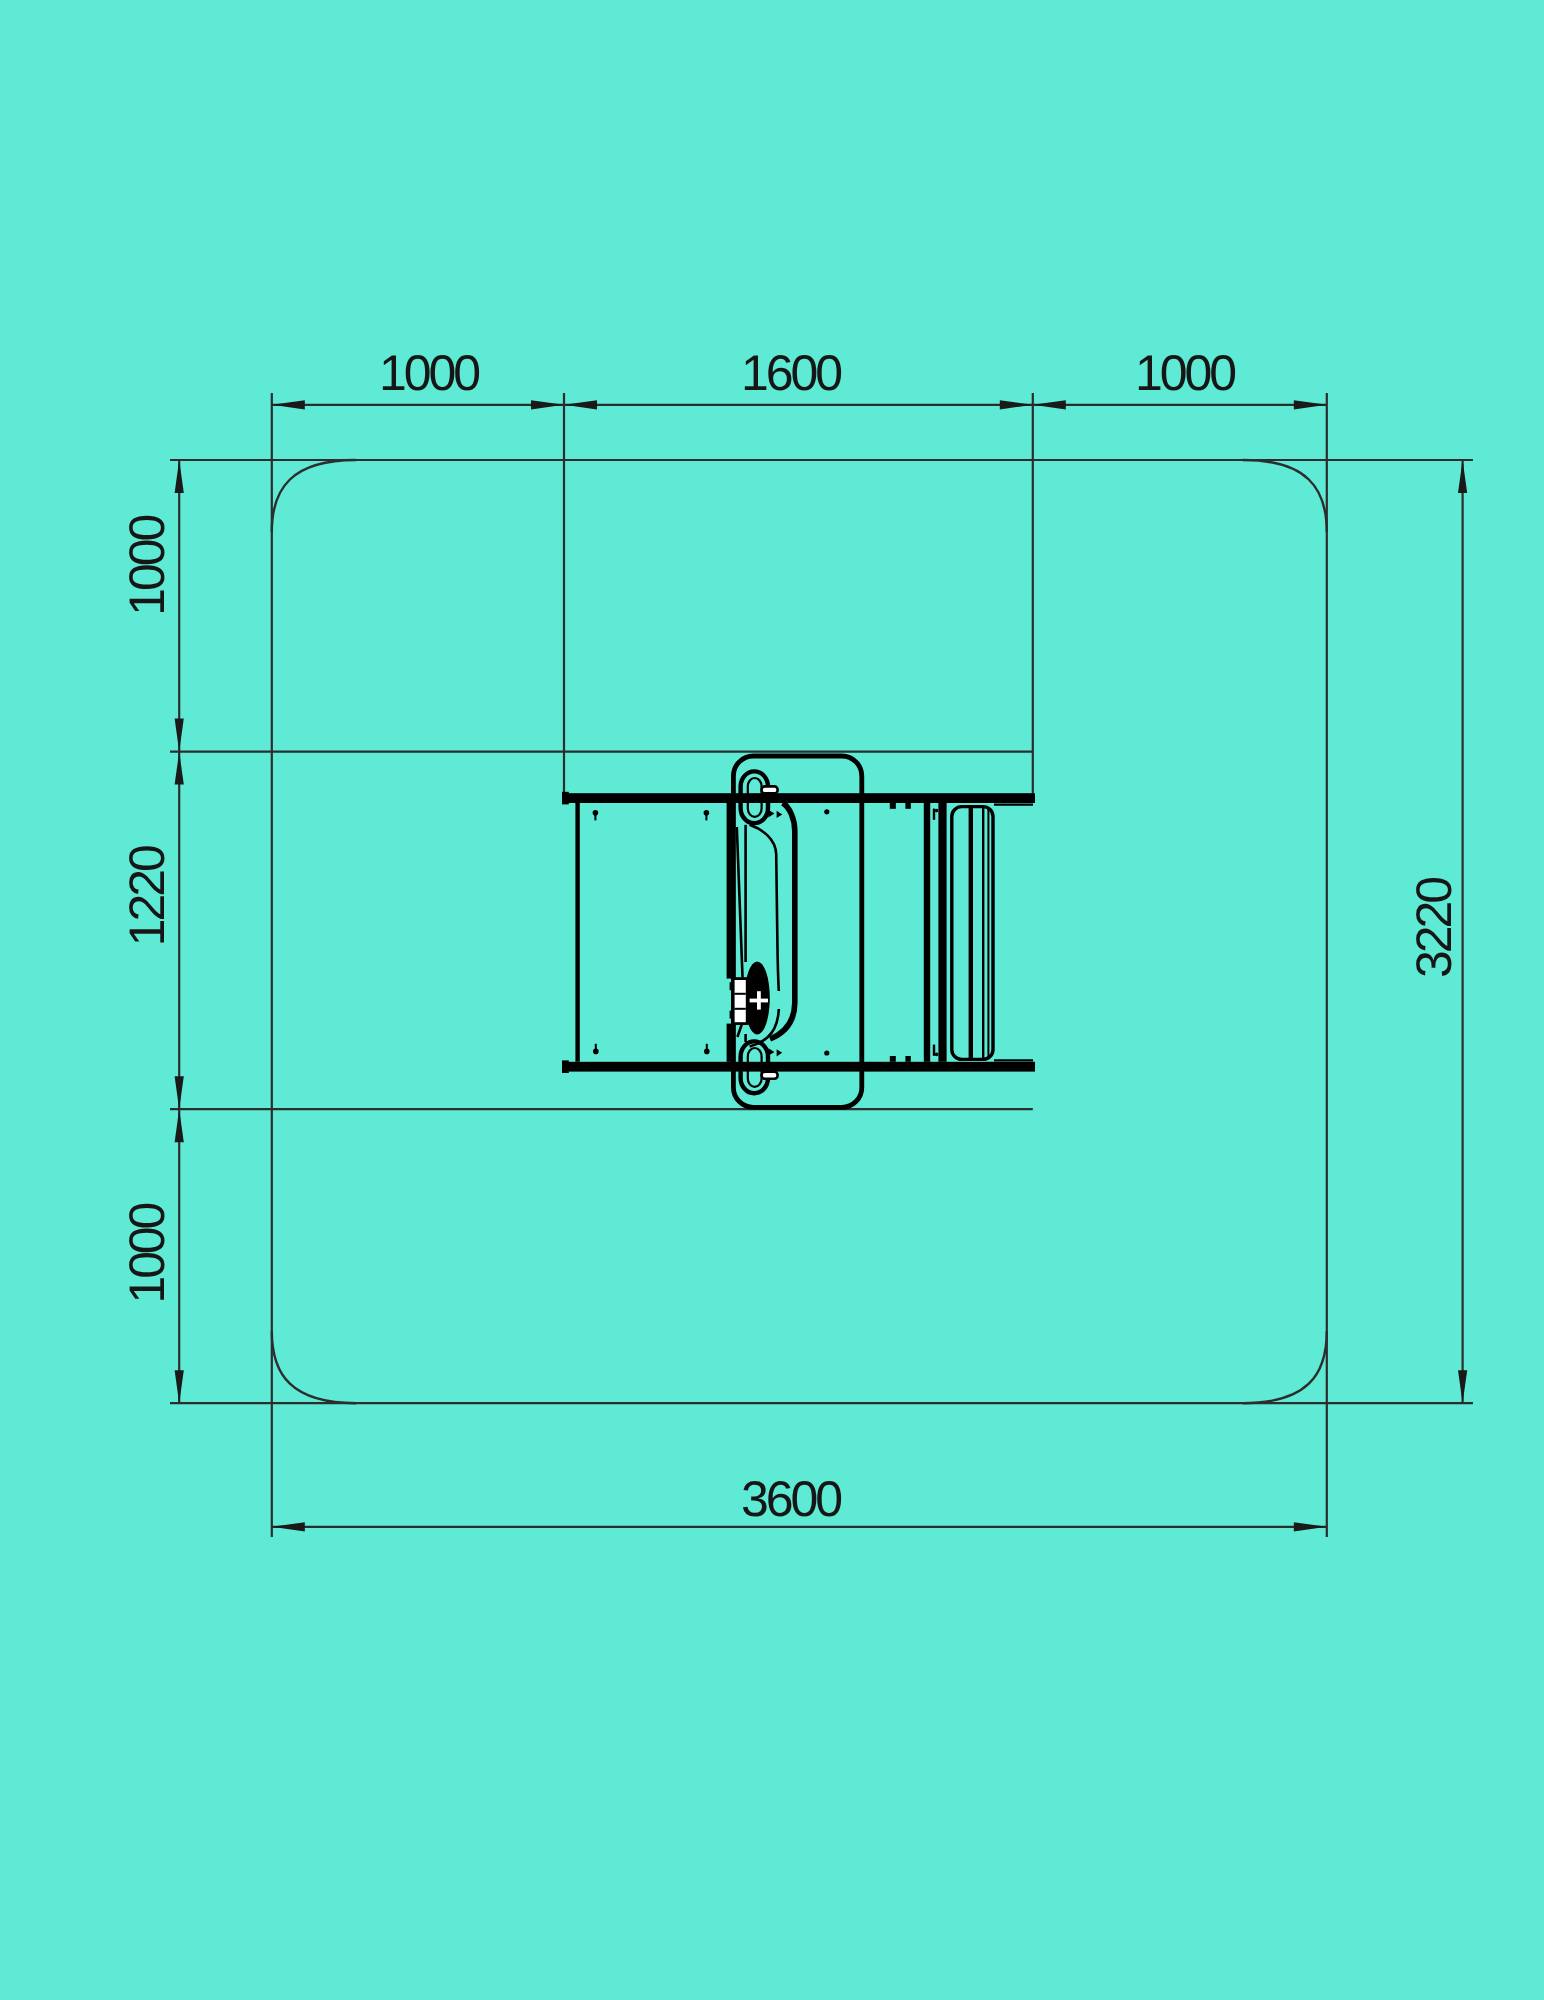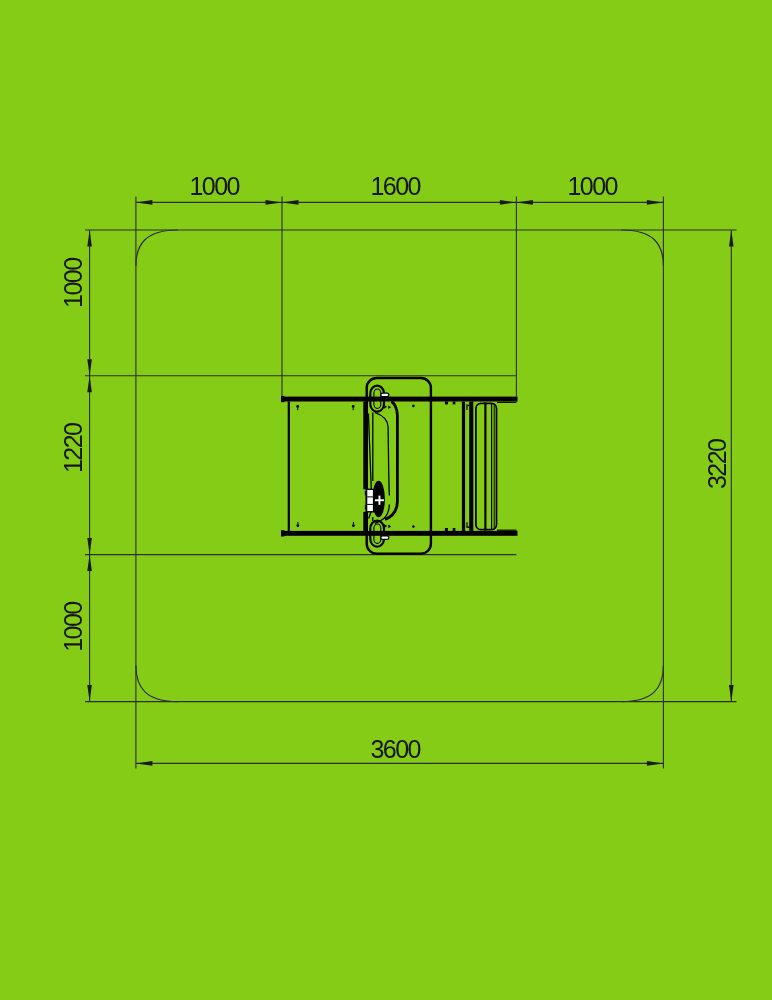--- a/index.html
+++ b/index.html
@@ -1,16 +1,16 @@
 <!DOCTYPE html>
 <html><head>
 <meta charset="utf-8">
 <style>
   html,body{margin:0;padding:0;background:#ffffff;}
-  .page{width:772px;height:1000px;position:relative;background:#84cc16;}
+  .page{width:772px;height:1000px;position:relative;background:#5eead4;}
   svg{position:absolute;left:0;top:0;}
   text{font-family:"Liberation Sans",sans-serif;fill:#161616;}
 </style>
 </head>
 <body>
 <div class="page">
 <svg width="772" height="1000" viewBox="0 0 772 1000">
 
   <g stroke="#2d2d2d" stroke-width="1.2" fill="none">
     <path d="M135.9,266 C135.9,244 146,230 178,230"></path>

